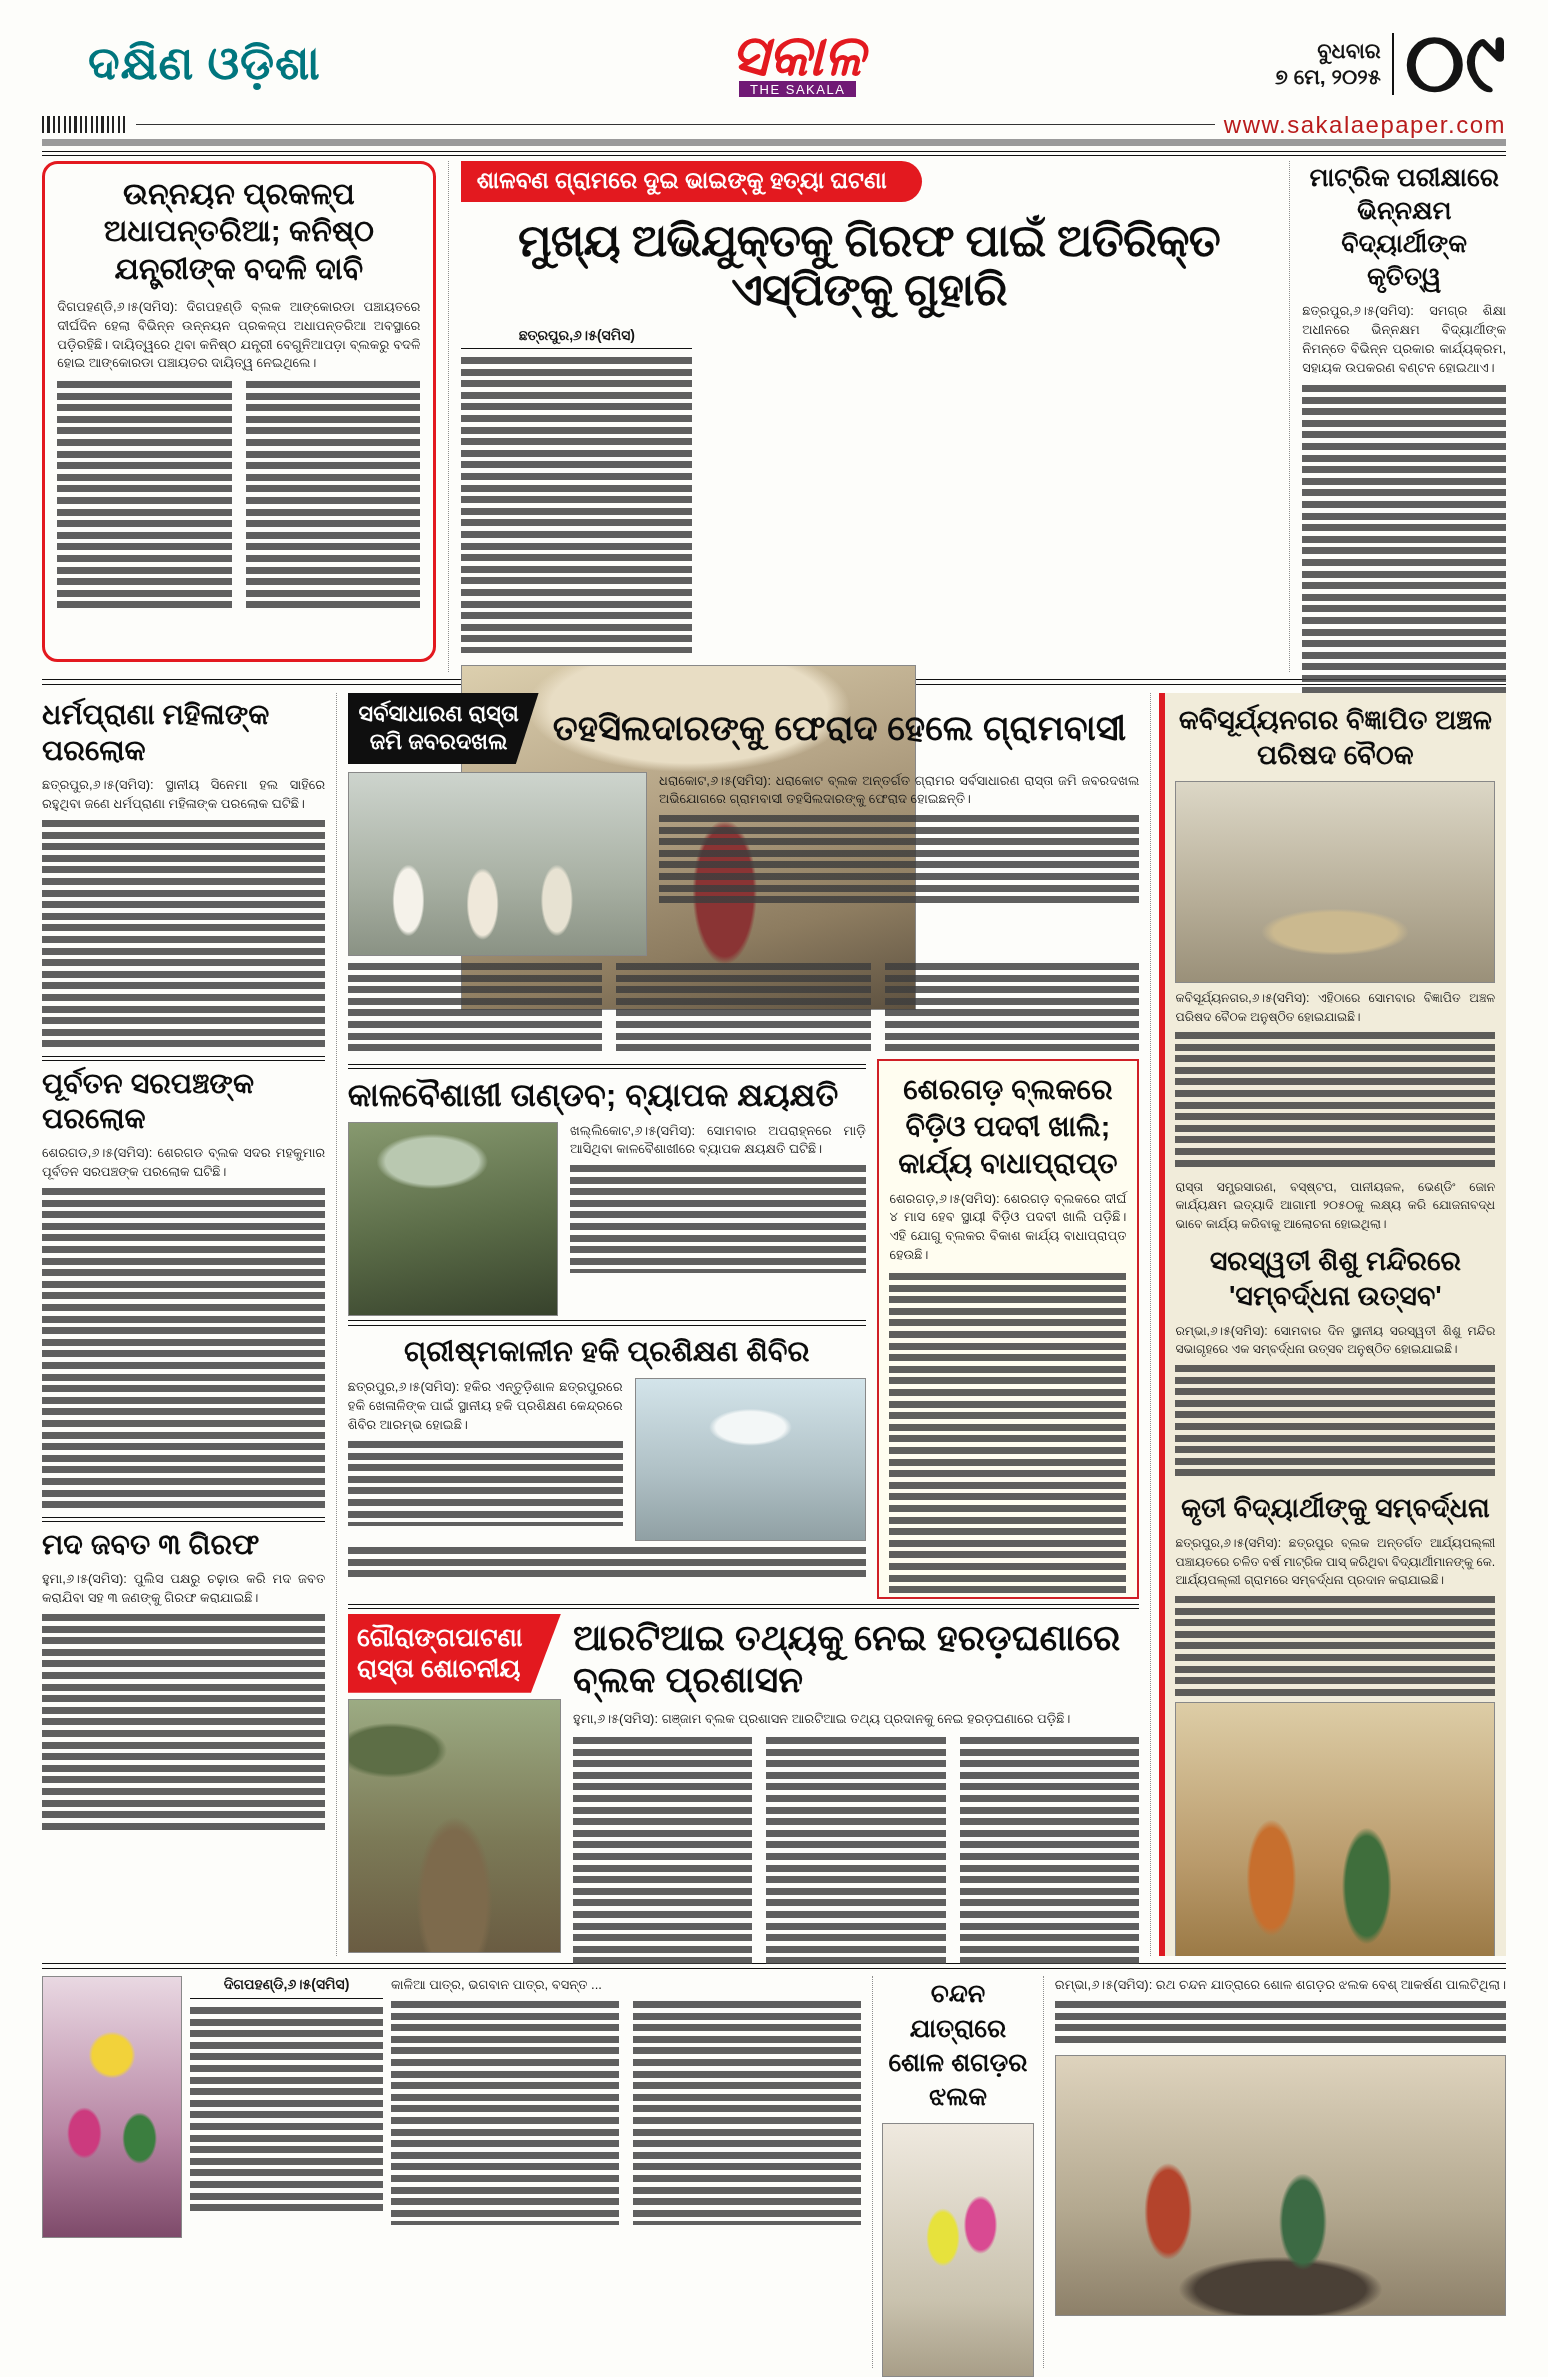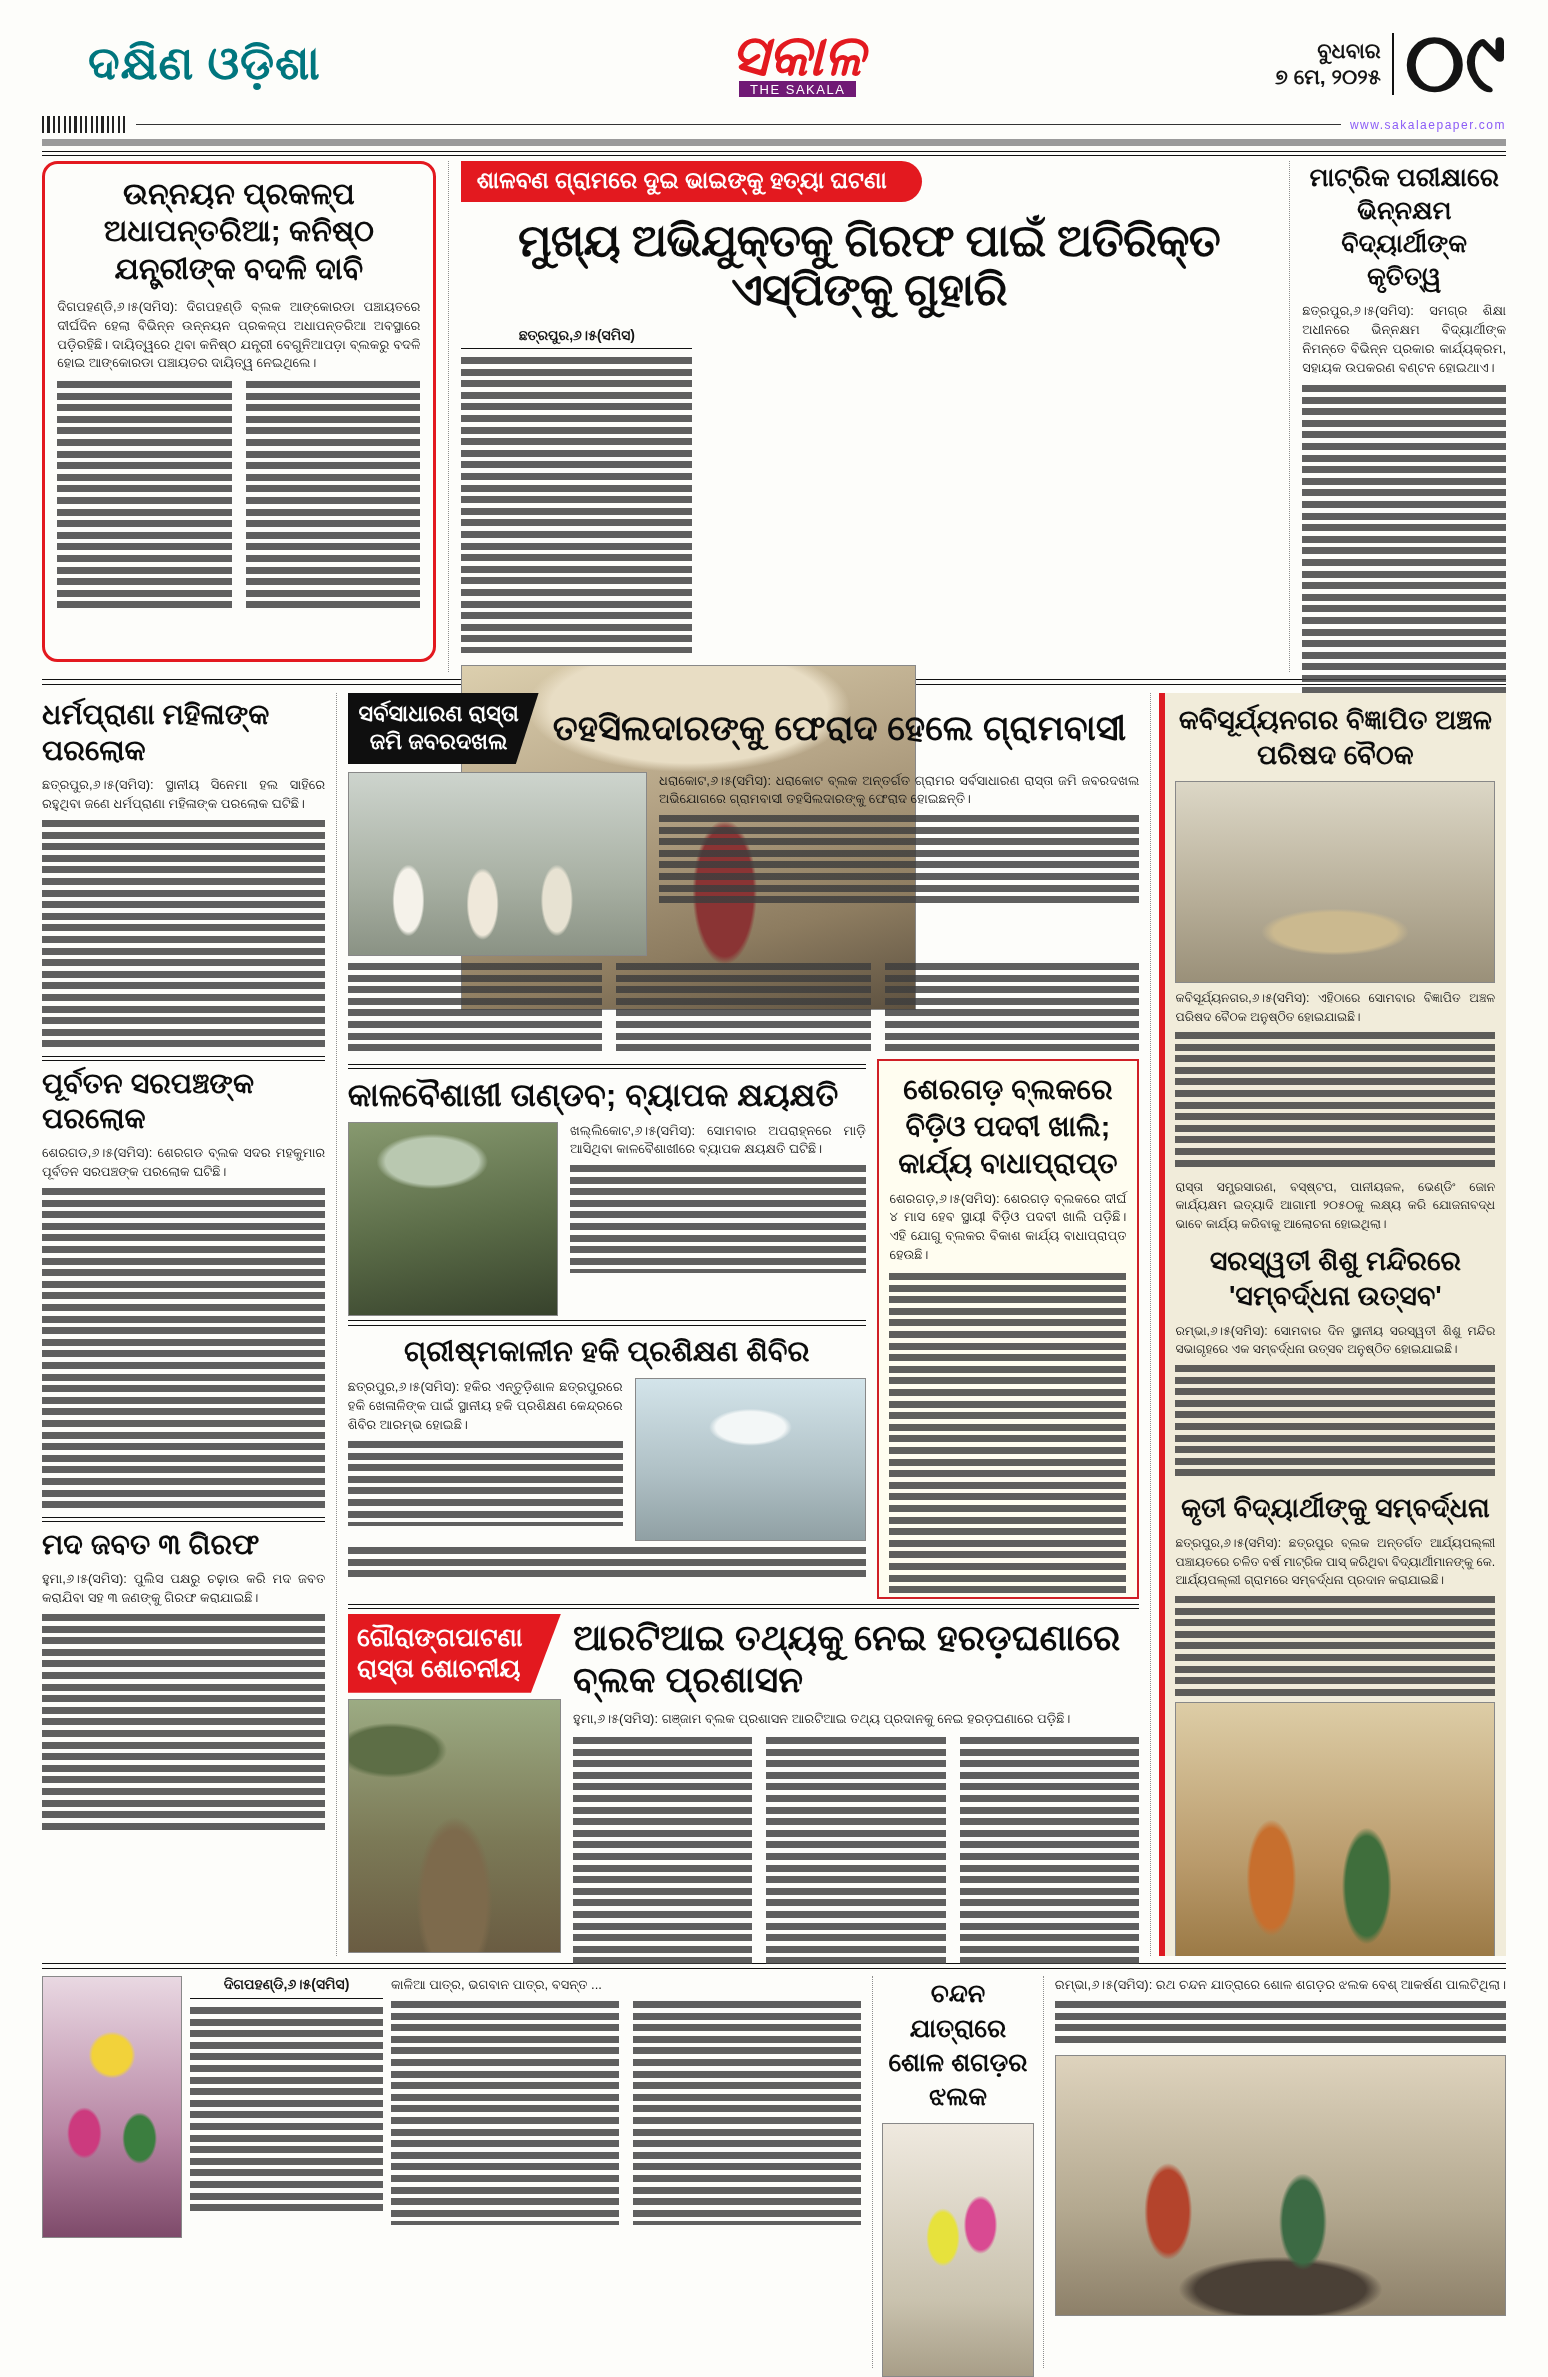--- a/index.html
+++ b/index.html
@@ -13,21 +13,21 @@
   .mast-center { text-align:center; flex:1; }
   .logo-script { font-size:57px; font-weight:bold; color:#e3191f; font-style:italic; line-height:0.9; }
   .logo-sub { display:inline-block; background:#701a75; color:#fff; font-size:13px; font-weight:normal; padding:0.8px 10.8px; letter-spacing:1.5px; }
   .mast-right { display:flex; align-items:center; gap:10.8px; }
   .daydate { text-align:right; font-size:21px; font-weight:bold; line-height:1.2; }
   .pgsep { width:2.3px; height:62px; background:#111; }
   .pgnum { font-size:83px; font-weight:bold; line-height:0.9; }
   .webrow { display:flex; align-items:center; gap:9.3px; margin-top:3.1px; height:23px; }
   .barcode { width:85px; height:17px; background:repeating-linear-gradient(90deg,#222 0 2.3px,transparent 2.3px 5.4px); }
   .webline { flex:1; height:0; border-top:1.5px solid #333; }
-  .website { font-size:12px; color:#8b5cf6; text-decoration:none; letter-spacing:1.5px; }
+  .website { font-size:24px; color:#b91c1c; text-decoration:none; letter-spacing:1.5px; }
   .thickrule { height:7px; background:#9a9a9a; margin-top:3.1px; }
   .drule { height:5.4px; border-top:1.5px solid #111; border-bottom:1.5px solid #111; margin:7.7px 0; }
   .drule.tight { margin:4.6px 0; }
 
   
   h1,h2,h3 { font-weight:bold; color:#0c0c0c; }
   .lead { font-size:13px; line-height:1.45; text-align:justify; }
   .ft { background-image:repeating-linear-gradient(to bottom,#3d3d3d 0 7px,transparent 7px 11.6px); opacity:.82; }
   .fcols { display:flex; gap:14px; }
   .fcols > div { flex:1; }

